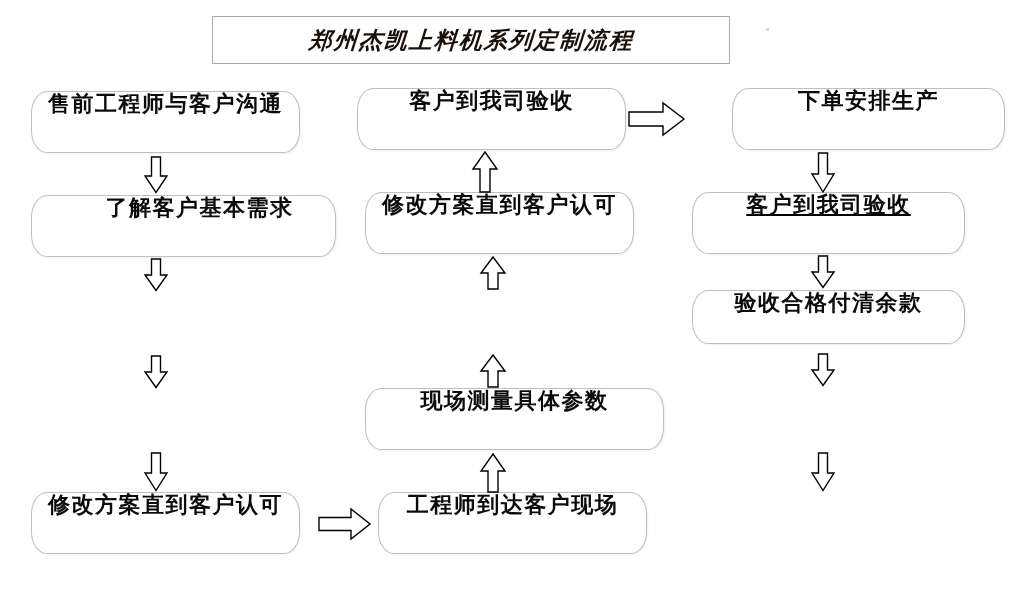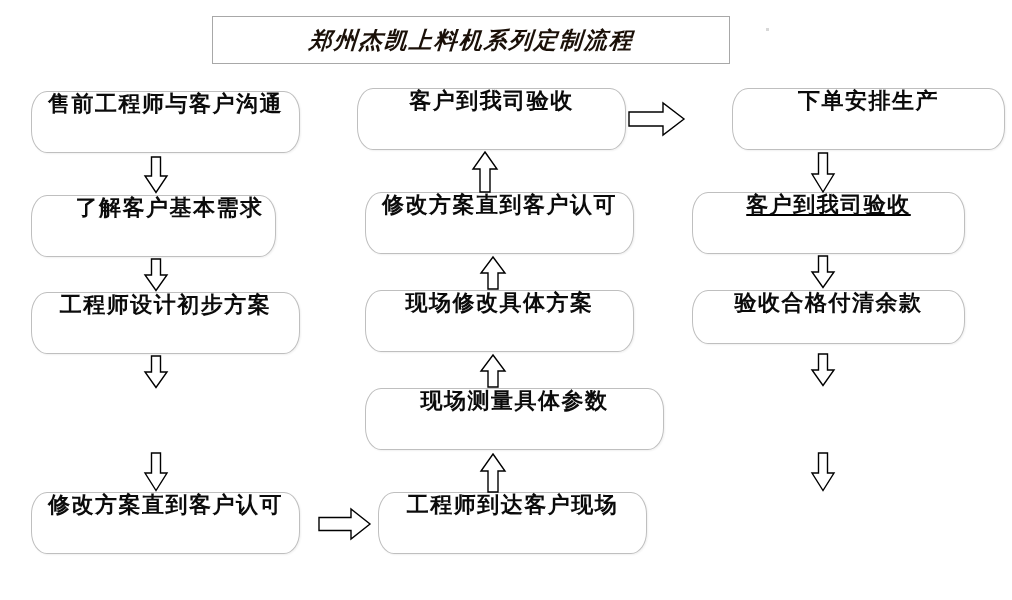--- a/index.html
+++ b/index.html
@@ -89,38 +89,32 @@
 <div id="flow-root">
 
   <div class="title-box">
     <span class="title-text">郑州杰凯上料机系列定制流程</span>
   </div>
   <div class="title-dot"></div>
 
   <div class="node" style="left:31px;  top:91px;  width:269px; height:62px;">
     <span class="node-label">售前工程师与客户沟通</span>
   </div>
-  <div class="node" style="left:31px;  top:195px; width:245px; height:62px;padding-left:32px;">
+  <div class="node" style="left:31px;  top:195px; width:305px; height:62px;padding-left:32px;">
     <span class="node-label">了解客户基本需求</span>
-  </div>
-  <div class="node" style="left:31px;  top:292px; width:269px; height:62px;">
-    <span class="node-label">工程师设计初步方案</span>
   </div>
   <div class="node" style="left:31px;  top:492px; width:269px; height:62px;">
     <span class="node-label">修改方案直到客户认可</span>
   </div>
 
   <div class="node" style="left:357px; top:88px;  width:269px; height:62px;">
     <span class="node-label">客户到我司验收</span>
   </div>
   <div class="node" style="left:365px; top:192px; width:269px; height:62px;">
     <span class="node-label">修改方案直到客户认可</span>
-  </div>
-  <div class="node" style="left:365px; top:290px; width:269px; height:62px;">
-    <span class="node-label">现场修改具体方案</span>
   </div>
   <div class="node" style="left:365px; top:388px; width:299px; height:62px;">
     <span class="node-label">现场测量具体参数</span>
   </div>
   <div class="node" style="left:378px; top:492px; width:269px; height:62px;">
     <span class="node-label">工程师到达客户现场</span>
   </div>
 
   <div class="node" style="left:685px; top:88px;  width:273px; height:62px;margin-left:47px;">
     <span class="node-label">下单安排生产</span>

